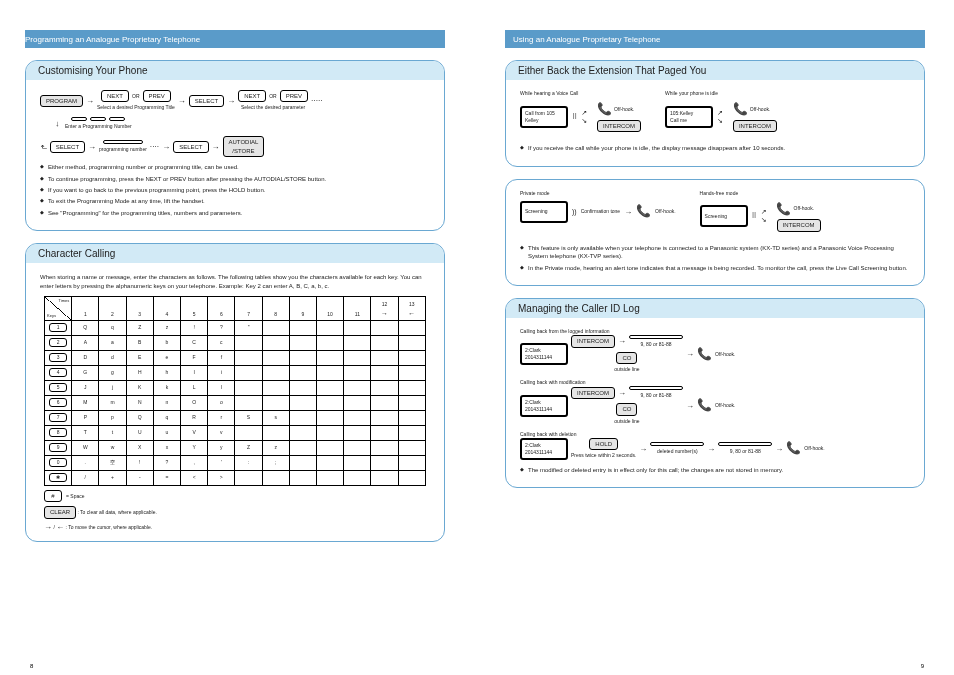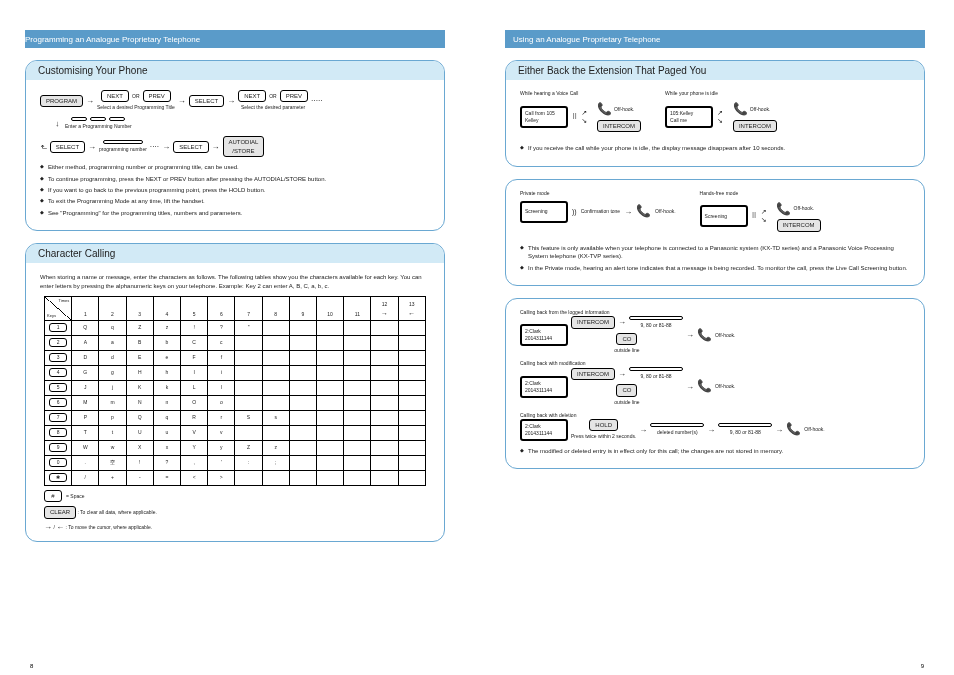--- a/index.html
+++ b/index.html
@@ -470,20 +470,21 @@
           </div>
         </div>
         <ul class="bullets">
           <li>This feature is only available when your telephone is connected to a Panasonic system (KX-TD series) and a Panasonic Voice Processing System telephone (KX-TVP series).</li>
           <li>In the Private mode, hearing an alert tone indicates that a message is being recorded. To monitor the call, press the Live Call Screening button.</li>
         </ul>
       </div>
     </div>
 
     <div class="panel">
+      <div class="panel-title">Managing the Caller ID Log</div>
       <div class="panel-body">
 
         <div class="tiny-label">Calling back from the logged information</div>
         <div class="flow-row">
           <span class="key disp" style="white-space:pre-line;">2:Clark
 2014311144</span>
           <div class="branch">
             <div style="display:flex;align-items:center;gap:3px;">
               <span class="key">INTERCOM</span>
               <span class="arrow">→</span>

